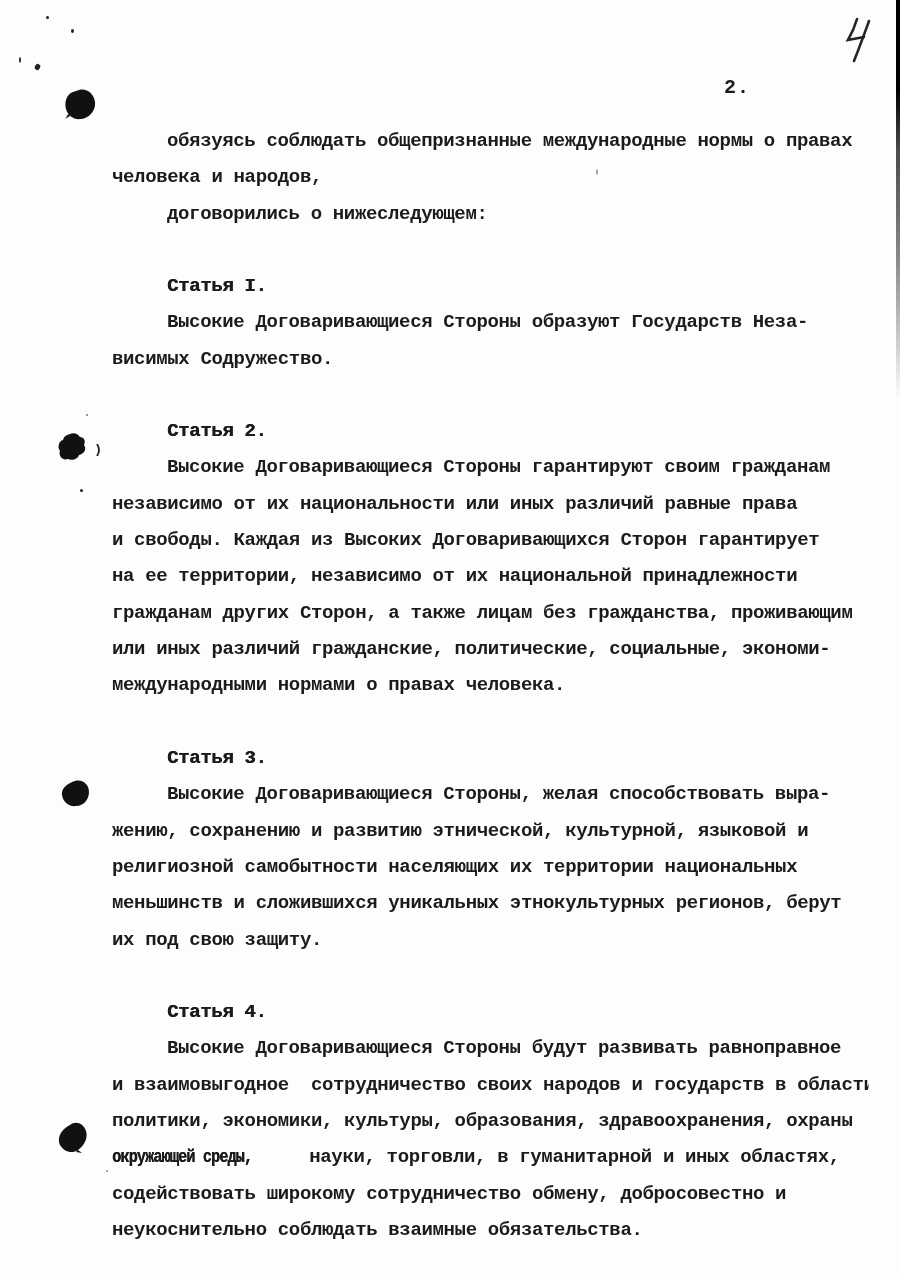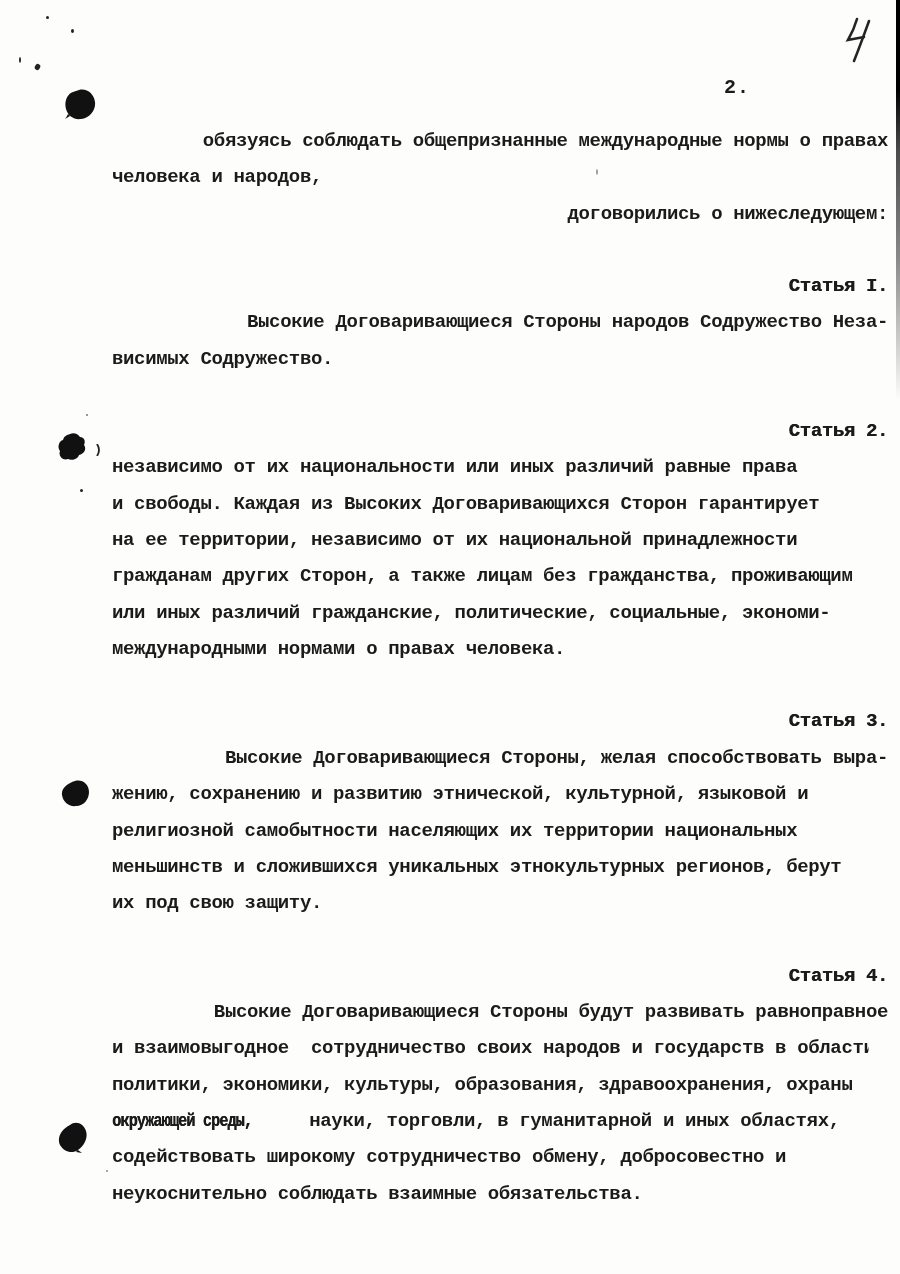--- a/index.html
+++ b/index.html
@@ -15,21 +15,21 @@
     position:absolute;
     left:112px;top:123px;width:776px;
   }
   .line{
     line-height:36.35px;
     font-size:19px;
     font-weight:bold;
     letter-spacing:-0.35px;
     white-space:pre;
   }
-  .line.ind{padding-left:55px;text-align:right;}
+  .line.ind{padding-left:55px;}
   .line.head{text-shadow:0.4px 0 0 currentColor;margin-top:36px;}
   .cond{
     display:inline-block;
     transform:scaleX(0.8);
     transform-origin:left center;
     letter-spacing:-1.1px;
     text-shadow:0.5px 0 0 currentColor;
   }
   .clip{display:inline-block;clip-path:inset(0 55% 0 0);}
   .page-number{
@@ -81,23 +81,24 @@
   </svg>
   <div class="speck" style="left:80px;top:489px;width:3px;height:3px"></div>
   <div class="speck" style="left:86px;top:414px;width:2px;height:2px;background:#777"></div>
   <div class="speck" style="left:106px;top:1170px;width:2px;height:2px;background:#888"></div>
 
   <div class="text-block">
       <div class="line ind"><span>обязуясь соблюдать общепризнанные международные нормы о правах</span></div>
       <div class="line"><span>человека и народов,</span></div>
       <div class="line ind"><span>договорились о нижеследующем:</span></div>
       <div class="line ind head"><span>Статья I.</span></div>
-      <div class="line ind"><span>Высокие Договаривающиеся Стороны народов Содружество Неза-</span></div>
+      <div class="line ind"><span>Высокие Договаривающиеся Стороны образуют Государств Неза-</span></div>
       <div class="line"><span>висимых Содружество.</span></div>
       <div class="line ind head"><span>Статья 2.</span></div>
+      <div class="line ind"><span>Высокие Договаривающиеся Стороны гарантируют своим гражданам</span></div>
       <div class="line"><span>независимо от их национальности или иных различий равные права</span></div>
       <div class="line"><span>и свободы. Каждая из Высоких Договаривающихся Сторон гарантирует</span></div>
       <div class="line"><span>на ее территории, независимо от их национальной принадлежности</span></div>
       <div class="line"><span>гражданам других Сторон, а также лицам без гражданства, проживающим</span></div>
       <div class="line"><span>или иных различий гражданские, политические, социальные, экономи-</span></div>
       <div class="line"><span>международными нормами о правах человека.</span></div>
       <div class="line ind head"><span>Статья 3.</span></div>
       <div class="line ind"><span>Высокие Договаривающиеся Стороны, желая способствовать выра-</span></div>
       <div class="line"><span>жению, сохранению и развитию этнической, культурной, языковой и</span></div>
       <div class="line"><span>религиозной самобытности населяющих их территории национальных</span></div>

